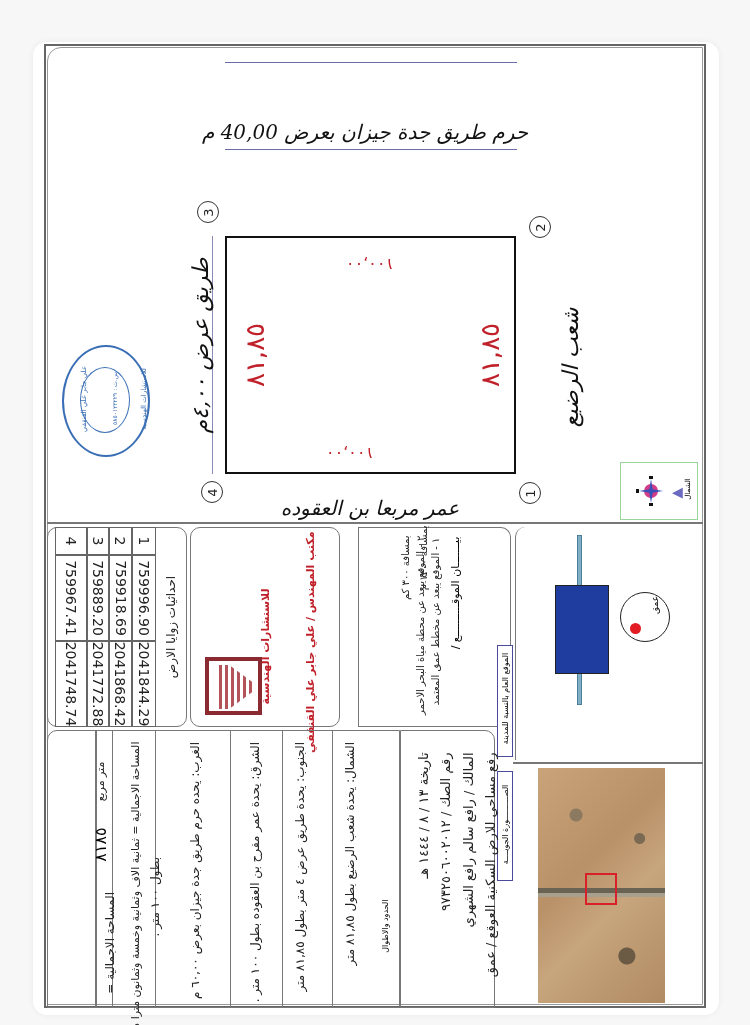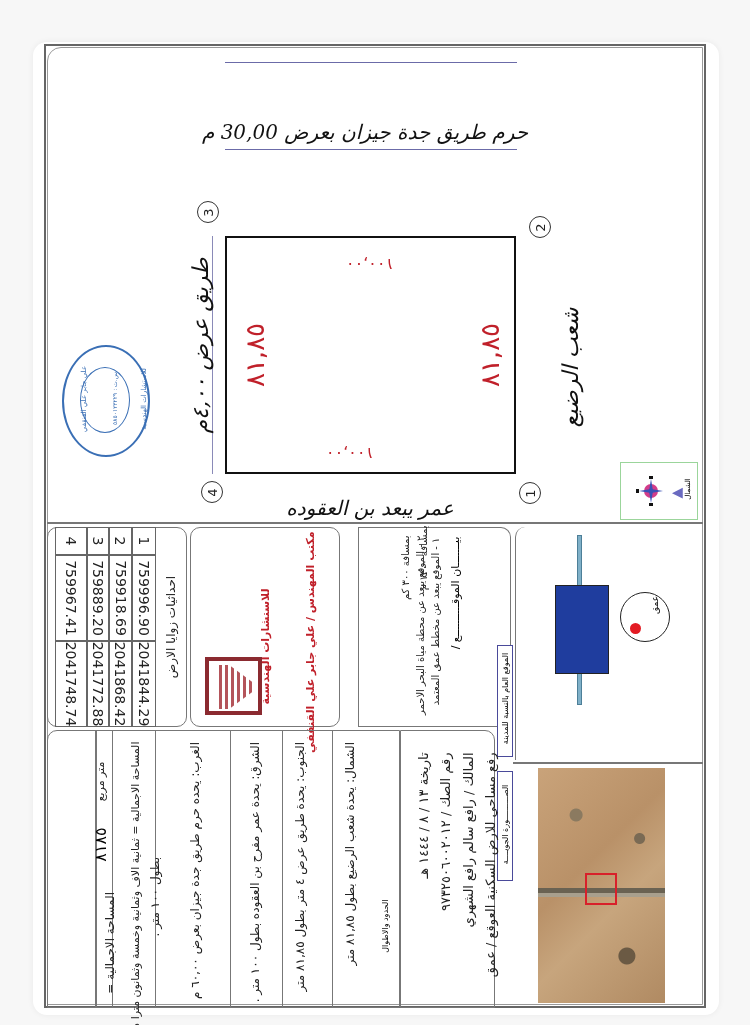--- a/index.html
+++ b/index.html
@@ -21,21 +21,21 @@
 </style>
 </head>
 <body>
 
 <div class="sheet"></div>
 <div class="frame"></div>
 <div class="frame-inner"></div>
 
 <div class="abs" style="left:225px;top:62px;width:292px;height:0;border-top:1.5px solid #6b6ba8;"></div>
 
-<div class="abs hand" style="left:200px;top:120px;width:330px;text-align:center;font-size:20px;direction:rtl;">حرم طريق جدة جيزان بعرض 30,00 م</div>
+<div class="abs hand" style="left:200px;top:120px;width:330px;text-align:center;font-size:20px;direction:rtl;">حرم طريق جدة جيزان بعرض 40,00 م</div>
 <div class="abs" style="left:225px;top:149px;width:292px;height:0;border-top:1.5px solid #6b6ba8;"></div>
 
 <div class="abs" style="left:225px;top:236px;width:291px;height:238px;border:2px solid #111;box-sizing:border-box;"></div>
 <div class="abs" style="left:212px;top:236px;width:0;height:238px;border-left:1.5px solid #8a8ab8;"></div>
 
 <div class="rot red" style="left:340px;top:255px;width:60px;text-align:center;font-size:16px;transform:rotate(180deg);">١٠٠,٠٠</div>
 <div class="rot red" style="left:320px;top:444px;width:60px;text-align:center;font-size:16px;transform:rotate(180deg);">١٠٠,٠٠</div>
 <div class="rot red" style="left:440px;top:340px;width:100px;text-align:center;font-size:26px;">٨١,٨٥</div>
 <div class="rot red" style="left:205px;top:340px;width:100px;text-align:center;font-size:26px;">٨١,٨٥</div>
 
@@ -47,21 +47,21 @@
   </div>
 <div class="circle" style="left:197px;top:201px;">
     <span>3</span>
   </div>
 <div class="circle" style="left:201px;top:481px;">
     <span>4</span>
   </div>
 
 <div class="rot hand" style="left:490px;top:355px;width:160px;text-align:center;font-size:22px;">شعب الرضيع</div>
 <div class="rot hand" style="left:115px;top:330px;width:170px;text-align:center;font-size:22px;">طريق عرض ٤,٠٠م</div>
-<div class="abs hand" style="left:270px;top:496px;width:200px;text-align:center;font-size:20px;direction:rtl;">عمر يبعد بن العقوده</div>
+<div class="abs hand" style="left:270px;top:496px;width:200px;text-align:center;font-size:20px;direction:rtl;">عمر مربعا بن العقوده</div>
 
 <div class="abs" style="left:62px;top:345px;width:88px;height:112px;border:2.5px solid #3a6fb5;border-radius:50%;box-sizing:border-box;">
   <div class="abs" style="left:16px;top:20px;width:50px;height:66px;border:1.5px solid #3a6fb5;border-radius:50%;box-sizing:border-box;"></div>
   <div class="rot" style="left:20px;top:48px;width:120px;text-align:center;font-size:7px;color:#3a6fb5;margin-left:-30px;transform:rotate(-90deg) translateY(-30px);">علي جابر علي القنقفي</div>
   <div class="rot" style="left:20px;top:48px;width:120px;text-align:center;font-size:7px;color:#3a6fb5;margin-left:-30px;transform:rotate(-90deg) translateY(30px);">للاستشارات الهندسية</div>
   <div class="rot" style="left:20px;top:48px;width:80px;text-align:center;font-size:6px;color:#3a6fb5;margin-left:-10px;">س.ت : ٥٨٥٠١٢٣٢٢٩</div>
 </div>
 
 <div class="abs" style="left:620px;top:462px;width:78px;height:58px;border:1.5px solid #9bd59b;box-sizing:border-box;">
   <div class="abs" style="left:14px;top:12px;width:32px;height:32px;">

